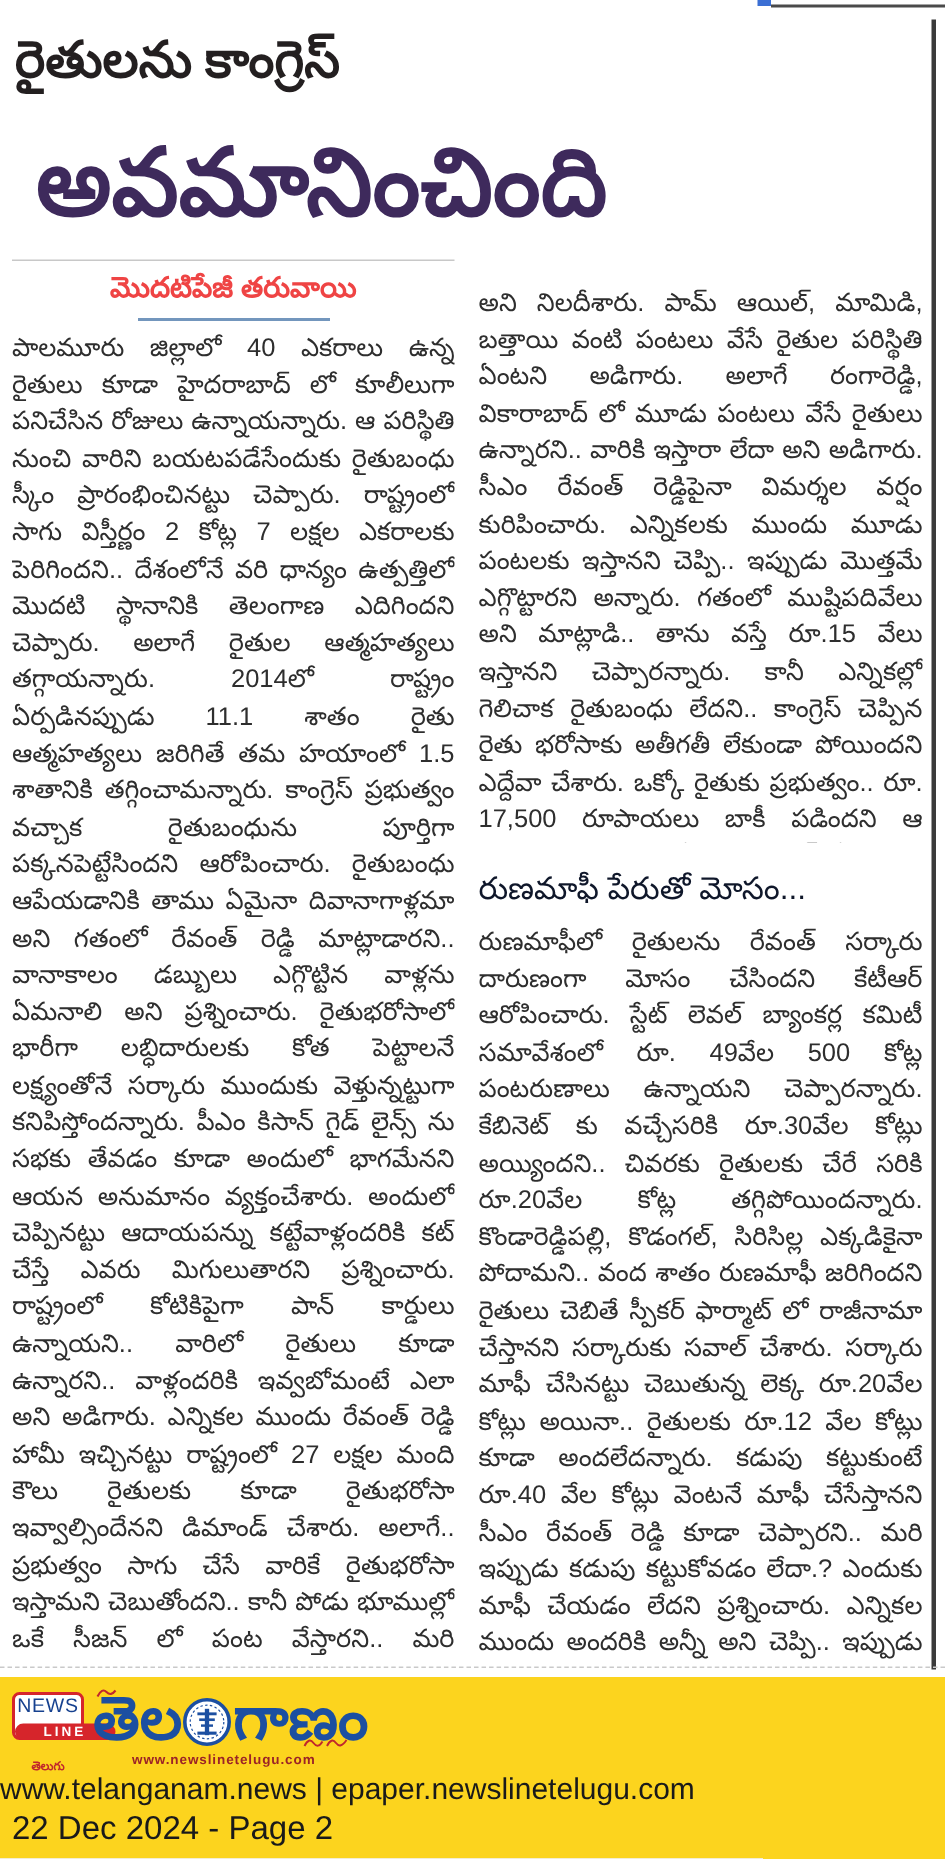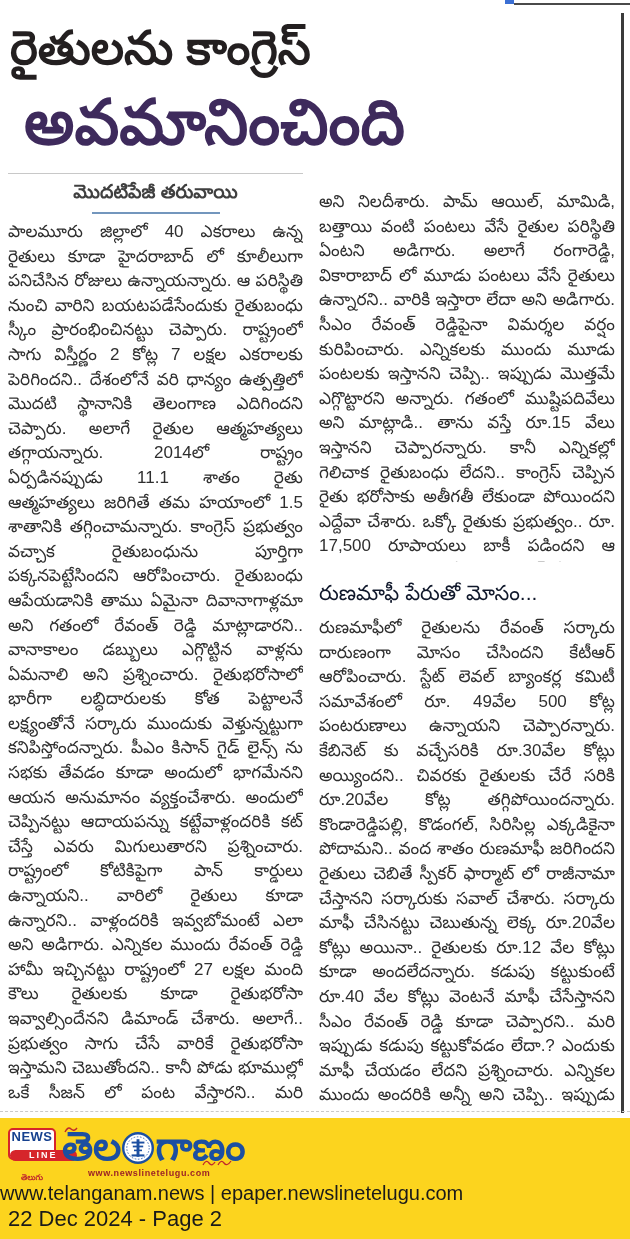--- a/index.html
+++ b/index.html
@@ -10,32 +10,32 @@
   }
   
   .rule-top-right{position:absolute;left:514px;top:3px;width:116px;height:2px;background:#4a4a4a;}
   .tick-blue{position:absolute;left:505px;top:0;width:9px;height:4px;background:#3b6fd4;}
   .rule-right{position:absolute;left:621px;top:13px;width:3px;height:1100px;background:#3b3b3b;}
   .rule-article-bottom{position:absolute;left:0;top:1111px;width:630px;height:1px;border-top:1px dashed #c9c9c9;}
 
   
   .headline-1{
     position:absolute;left:10px;top:22px;width:600px;
-    font-size:47px;font-weight:700;color:#231f20;letter-spacing:0;line-height:1.1;
+    font-size:34px;font-weight:700;color:#231f20;letter-spacing:0;line-height:1.1;font-family:Liberation Serif, serif;
   }
   .headline-2{
     position:absolute;left:8px;top:88px;width:615px;
     font-size:63px;font-weight:700;color:#3e2a5c;line-height:1.1;margin-left:16px;
   }
 
   
   .cont-hairline{position:absolute;left:8px;top:173px;width:295px;height:1px;background:#c8c8c8;}
   .cont-label{
     position:absolute;left:8px;top:181px;width:295px;text-align:center;
-    font-size:19px;font-weight:700;color:#404040;
+    font-size:19px;font-weight:700;color:#ef4444;
   }
   .cont-underline{position:absolute;left:92px;top:212px;width:128px;height:2px;background:#7396bd;}
 
   
   .col{
     position:absolute;text-align:justify;color:#2e2e2e;
     font-size:17px;line-height:24.6px;overflow:hidden;
   }
   .col-left{left:8px;top:220px;width:295px;height:888px;}
   .col-right-1{left:319px;top:190px;width:296px;height:372px;}
@@ -44,21 +44,21 @@
     position:absolute;left:319px;top:581px;width:296px;
     font-size:21px;font-weight:400;color:#0f172a;
   }
 
   
   .footer{position:absolute;left:0;top:1118px;width:630px;height:121px;background:#fcd41e;}
   .logo-box{
     position:absolute;left:8px;top:10px;width:48px;height:32px;background:#ffffff;
     border:2px solid #d6252b;border-radius:5px;text-align:center;box-sizing:border-box;
   }
-  .logo-news{display:block;font-size:13px;font-weight:700;color:#16418f;line-height:14px;letter-spacing:0.5px;}
+  .logo-news{display:block;font-size:13px;font-weight:400;color:#16418f;line-height:14px;letter-spacing:0.5px;}
   .logo-line{
     display:inline-block;background:#d6252b;color:#ffffff;font-size:9px;font-weight:800;
     border-radius:7px;padding:0 19px;line-height:11px;letter-spacing:2px;
   }
   .logo-telugu{position:absolute;left:8px;top:44px;width:48px;text-align:center;font-size:8px;font-weight:700;color:#c0272d;margin-top:11px;}
   .brand{position:absolute;left:62px;top:6px;display:flex;align-items:center;}
   .brand-text{font-size:40px;font-weight:700;color:#1c4fa1;line-height:44px;}
   .brand-emblem{width:32px;height:32px;margin:4px 1px 0 1px;}
   .brand-flourish-top{position:absolute;left:64px;top:2px;}
   .brand-flourish-end{position:absolute;left:202px;top:36px;}

